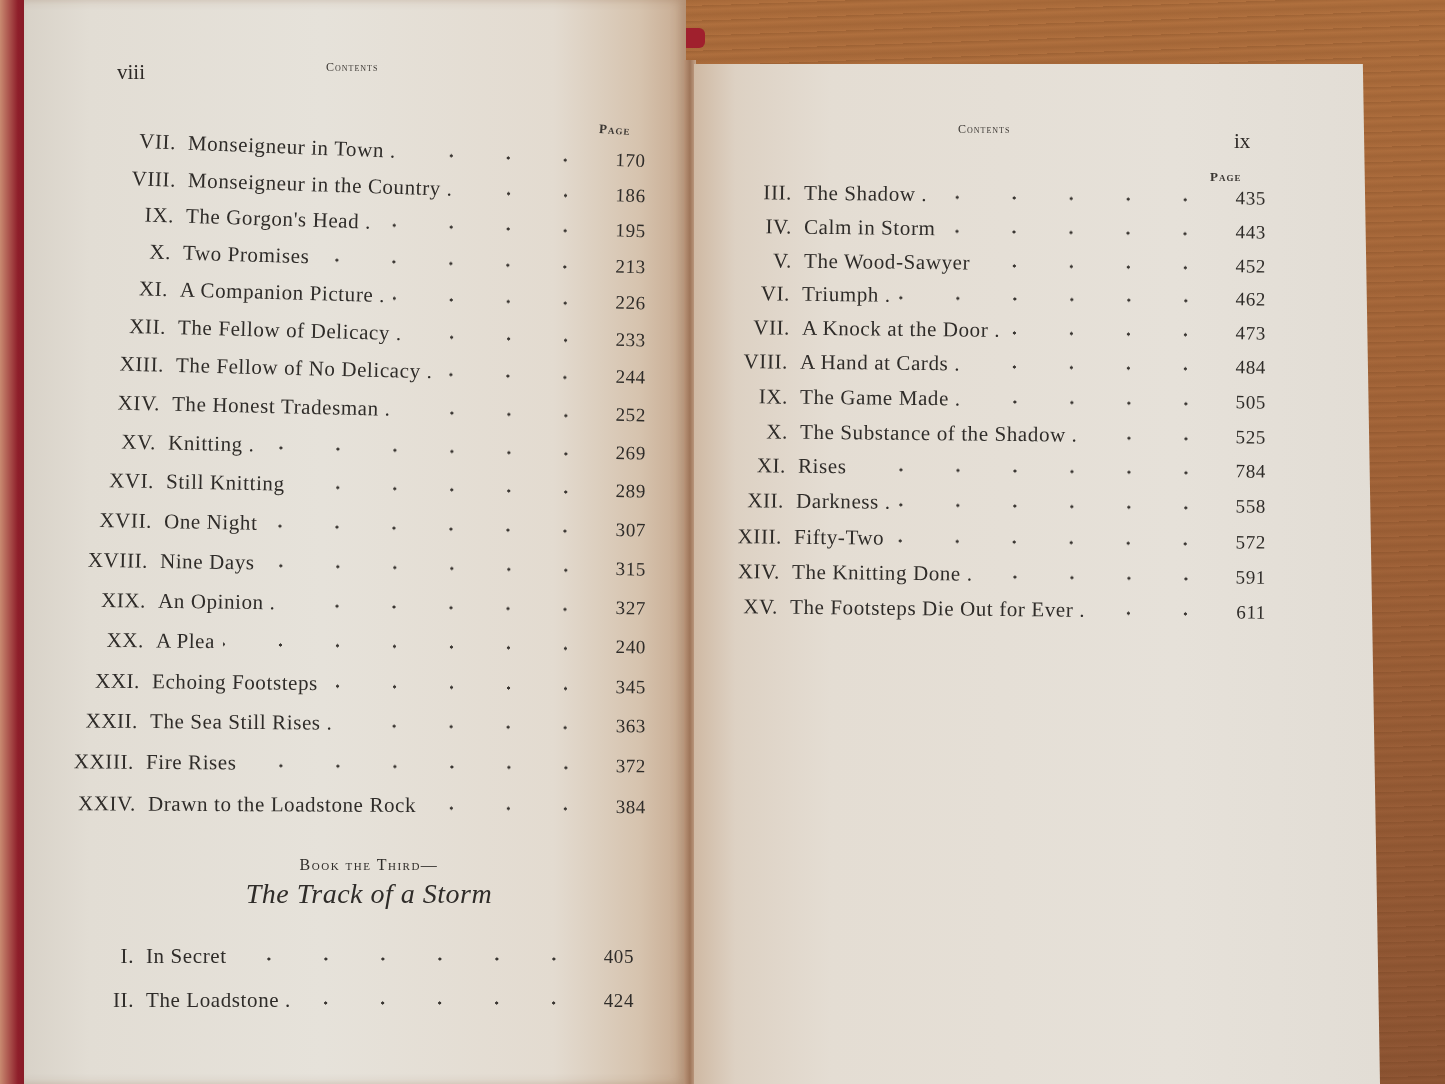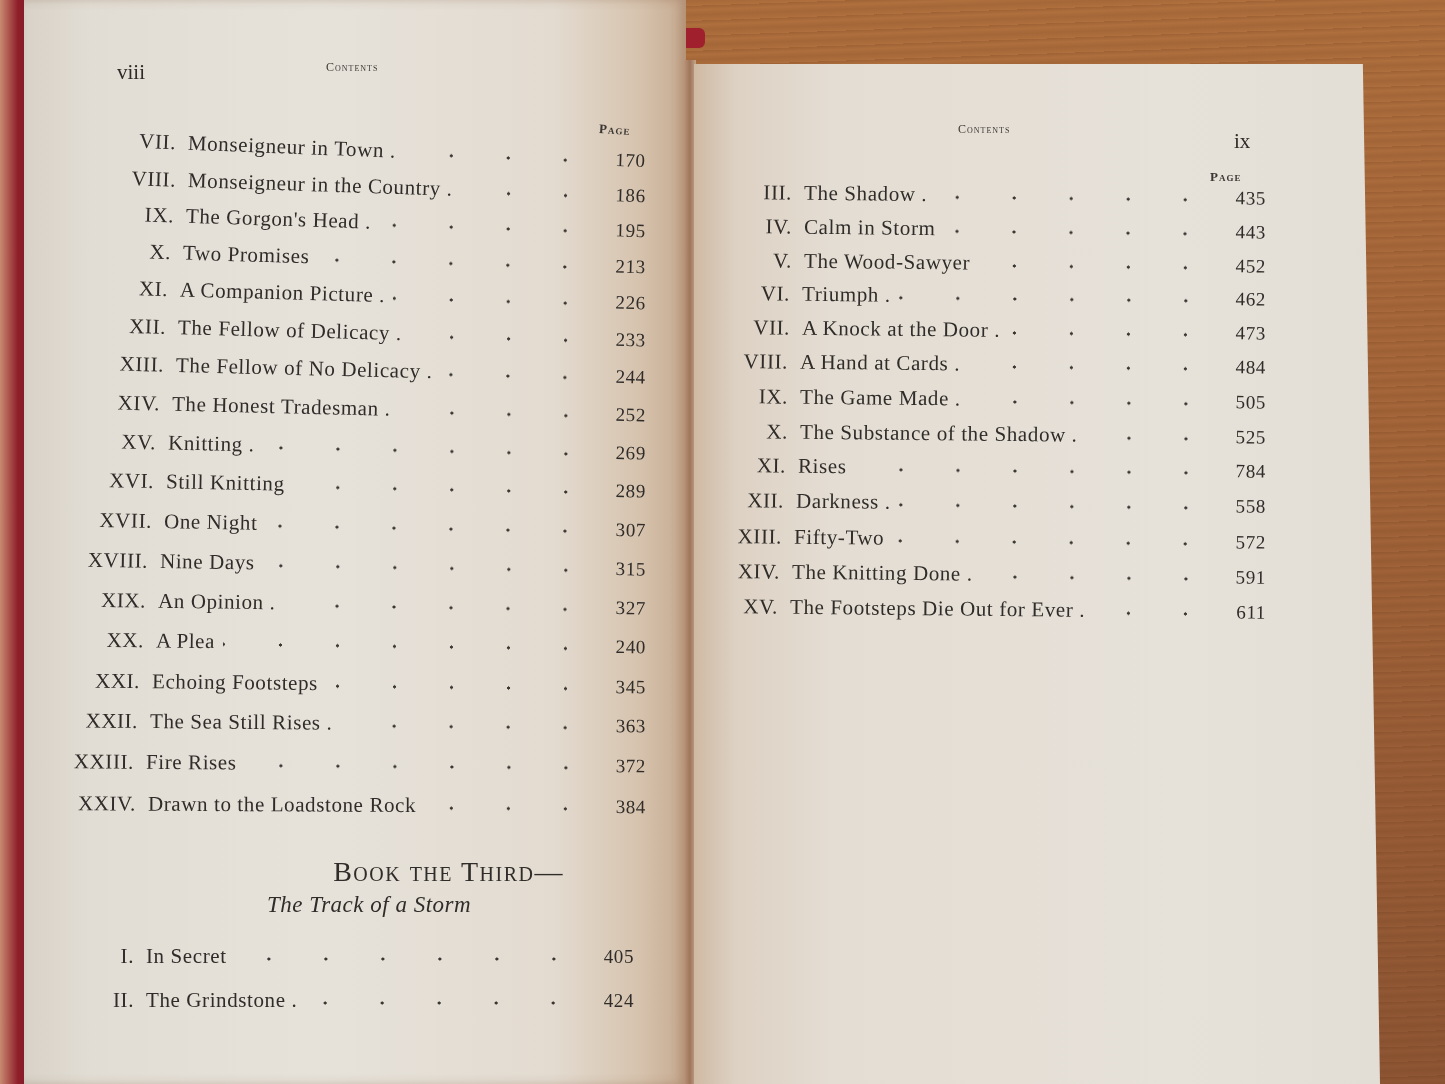--- a/index.html
+++ b/index.html
@@ -118,27 +118,26 @@
   .left-col .toc-num { width: 110px; }
   .right-col .toc-num { width: 62px; }
 
   .book-heading {
     position: absolute;
     left: 150px; width: 390px;
     text-align: center;
     color: #2f2c29;
   }
   .book-heading .line1 {
-    font-size: 28px;
+    font-size: 16px;
     font-variant: small-caps;
     letter-spacing: 1.5px;
-    text-align: right;
   }
   .book-heading .line2 {
-    font-size: 23px;
+    font-size: 28px;
     font-style: italic;
     letter-spacing: 0.5px;
     margin-top: 4px;
   }
 </style>
 </head>
 <body>
 
 <div style="position:absolute;inset:0;"></div>
 <div class="cover-left"></div>
@@ -267,21 +266,21 @@
 
   <div class="left-col">
     <div class="toc-row" style="left:26px; top:944px; width:584px;">
       <span class="toc-num" style="width:84px;">I.</span>
       <span class="toc-title">In Secret</span>
       <span class="toc-dots"></span>
       <span class="toc-page">405</span>
     </div>
     <div class="toc-row" style="left:26px; top:988px; width:584px;">
       <span class="toc-num" style="width:84px;font-family:Liberation Serif, serif;">II.</span>
-      <span class="toc-title">The Grindstone .</span>
+      <span class="toc-title">The Loadstone .</span>
       <span class="toc-dots"></span>
       <span class="toc-page">424</span>
     </div>
   </div>
 </div>
 
 <div class="gutter"></div>
 
 <div class="page-right">
   <div class="running-head" style="left:264px; top:58px;">Contents</div>

